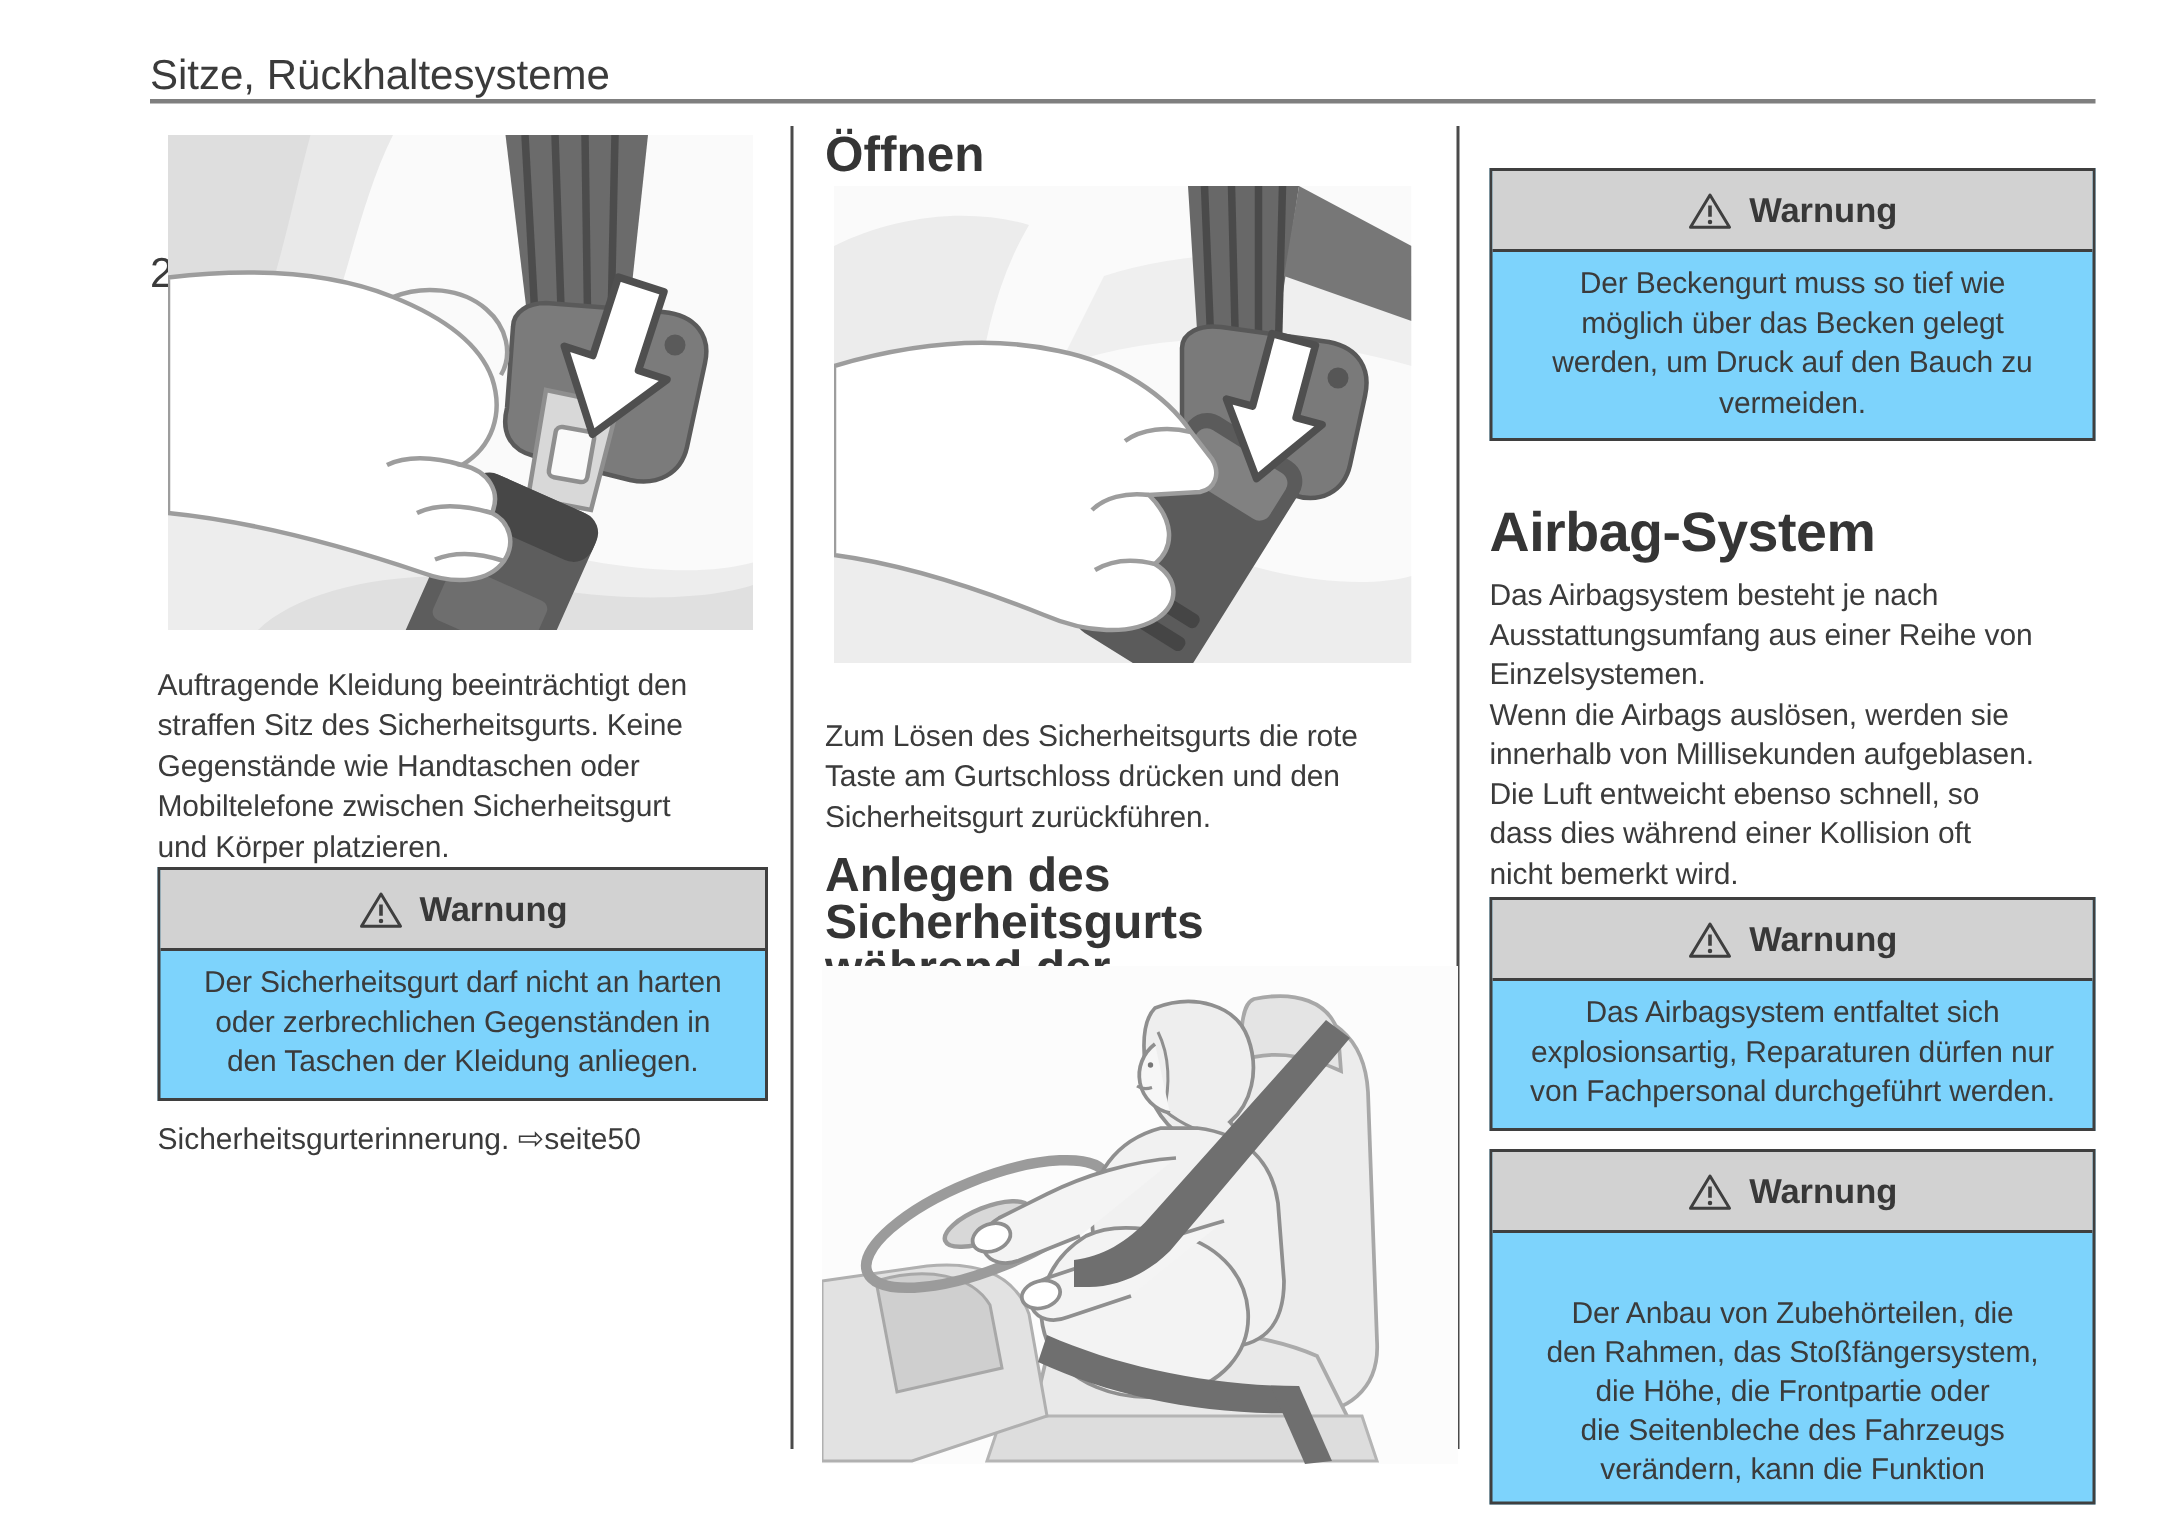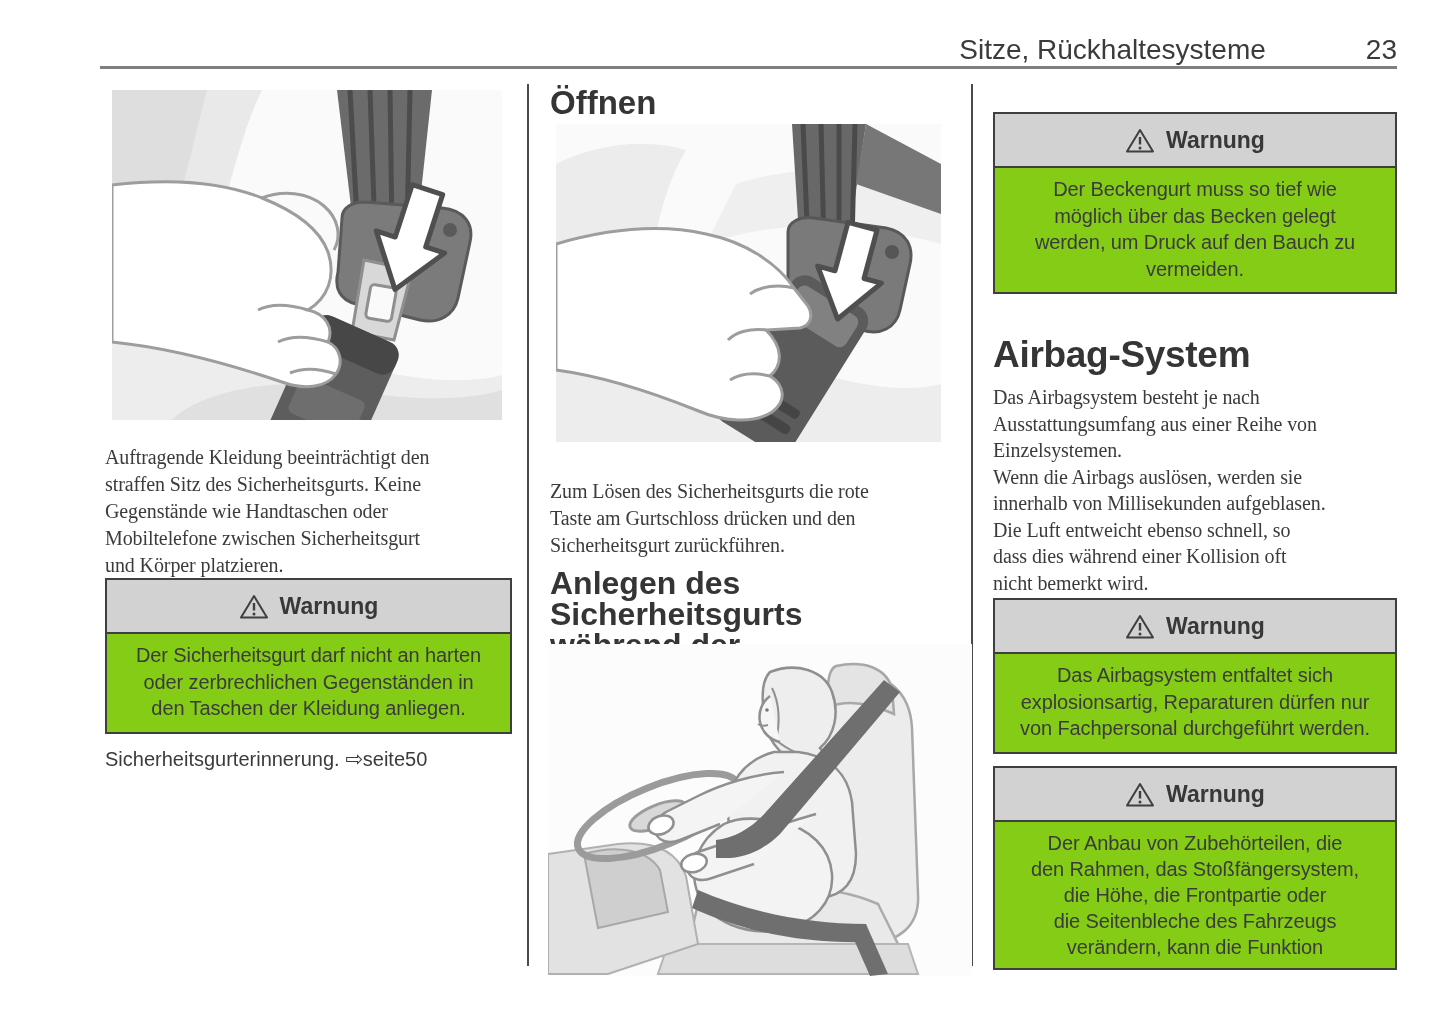--- a/index.html
+++ b/index.html
@@ -1,33 +1,33 @@
 <!DOCTYPE html>
 <html><head>
 <meta charset="utf-8">
 <style>
   html,body{margin:0;padding:0;background:#ffffff;}
   .page{
     position:relative;width:1445px;height:1018px;background:#ffffff;overflow:hidden;
     font-family:"Liberation Sans","DejaVu Sans",sans-serif;color:#3b3b3b;
   }
   
-  .hdr{position:absolute;left:100px;top:34px;width:1297px;display:flex;justify-content:flex-end;align-items:baseline;gap:100px;font-size:28px;}
+  .hdr{position:absolute;left:100px;top:34px;width:1297px;display:flex;justify-content:flex-end;align-items:baseline;gap:100px;font-size:28px;flex-direction:column;}
   .hdr-rule{position:absolute;left:100px;top:66px;width:1297px;height:3px;background:#7f7f7f;}
   .vdiv{position:absolute;top:84px;width:2px;height:882px;background:#4a4a4a;}
   .vdiv.d1{left:527px;} .vdiv.d2{left:971px;}
 
   .lines{white-space:pre-line;}
-  .para{font-size:20px;line-height:27px;letter-spacing:-0.1px;font-family:Liberation Serif, serif;}
+  .para{font-size:20px;line-height:27px;letter-spacing:-0.1px;}
   .h-small{font-size:33px;font-weight:bold;color:#353535;}
   .h-sub{font-size:32px;font-weight:bold;line-height:31px;color:#353535;}
   .h-big{font-size:37px;font-weight:bold;color:#353535;letter-spacing:-0.3px;}
 
   
-  .warn{position:absolute;border:2px solid #3f3f3f;background:#84cc16;}
+  .warn{position:absolute;border:2px solid #3f3f3f;background:#7dd3fc;}
   .warn-head{background:#d2d2d2;border-bottom:2px solid #3f3f3f;height:52px;display:flex;align-items:center;justify-content:center;gap:11px;}
   .warn-title{font-size:23px;font-weight:bold;color:#383838;}
   .warn-body{padding:8px 12px 10px 12px;font-size:20px;line-height:26.5px;letter-spacing:-0.1px;text-align:center;}
   .tri{width:30px;height:27px;display:block;}
 
   .fig{position:absolute;}
   .fig svg{display:block;width:100%;height:100%;}
 
   .ref{font-size:20px;}
   .ref .arrow{font-size:21px;}
@@ -220,20 +220,20 @@
 
   <div class="warn" style="left:993px;top:766px;width:400px;">
     <div class="warn-head">
       <svg class="tri" viewBox="0 0 30 27">
         <path d="M15,3 L28,24.5 L2,24.5 Z" fill="none" stroke="#3f3f3f" stroke-width="2" stroke-linejoin="round"></path>
         <line x1="15" y1="10" x2="15" y2="17.5" stroke="#3f3f3f" stroke-width="2.4"></line>
         <circle cx="15" cy="21" r="1.5" fill="#3f3f3f"></circle>
       </svg>
       <span class="warn-title">Warnung</span>
     </div>
-    <div class="warn-body lines" style="padding-bottom:8px;line-height:26px;">Der Anbau von Zubehörteilen, die
+    <div class="warn-body lines" style="padding-bottom:8px;line-height:26px;margin-top:33px;">Der Anbau von Zubehörteilen, die
 den Rahmen, das Stoßfängersystem,
 die Höhe, die Frontpartie oder
 die Seitenbleche des Fahrzeugs
 verändern, kann die Funktion</div>
   </div>
 
 </div>
 
 </body></html>

